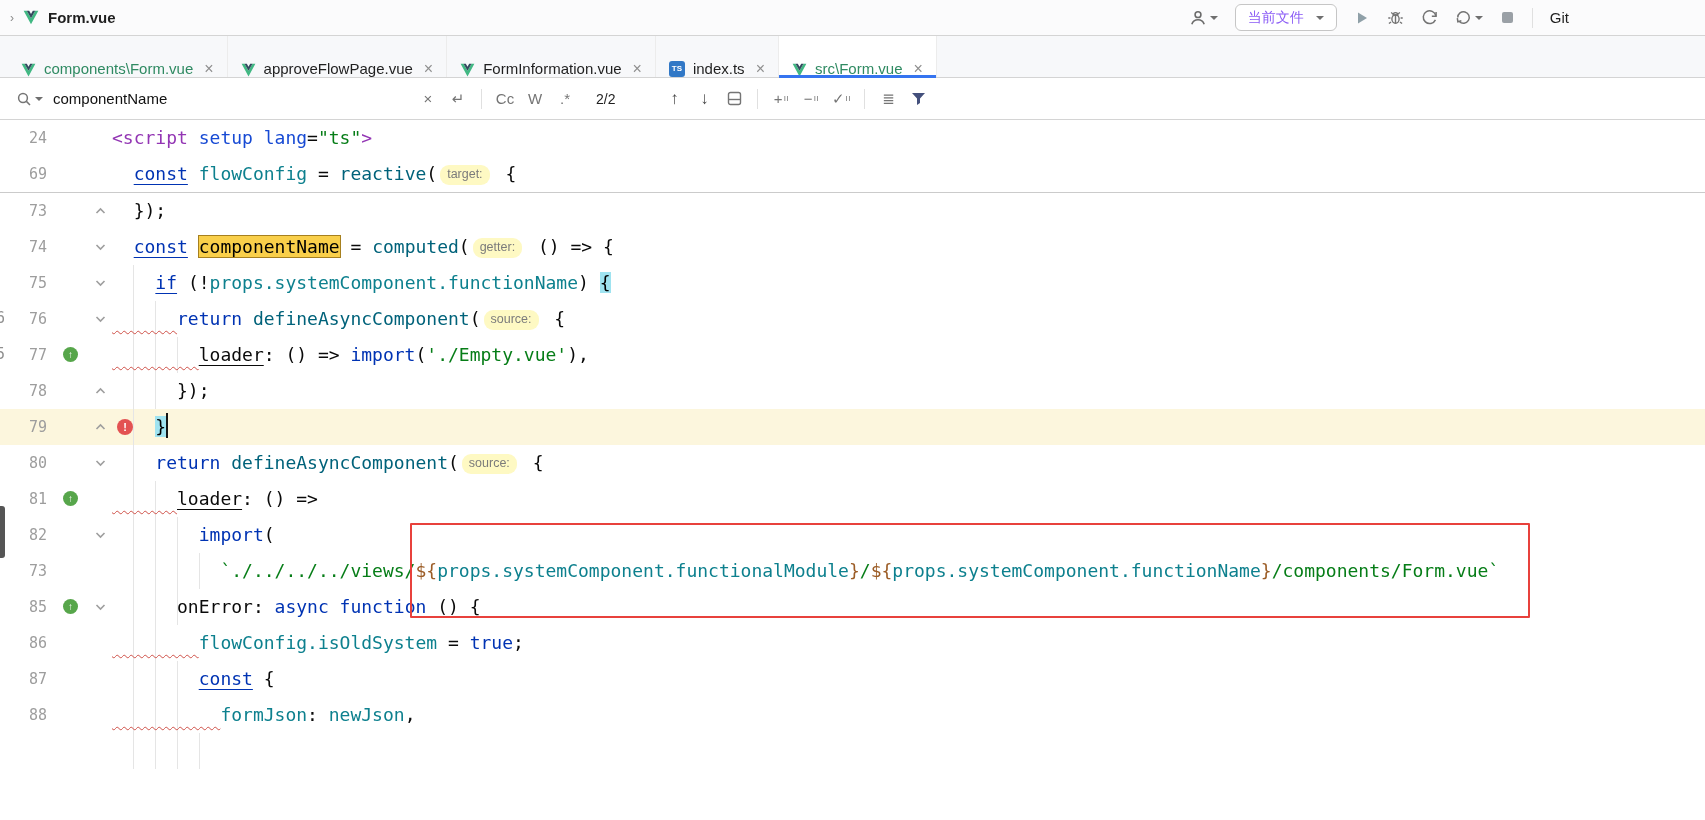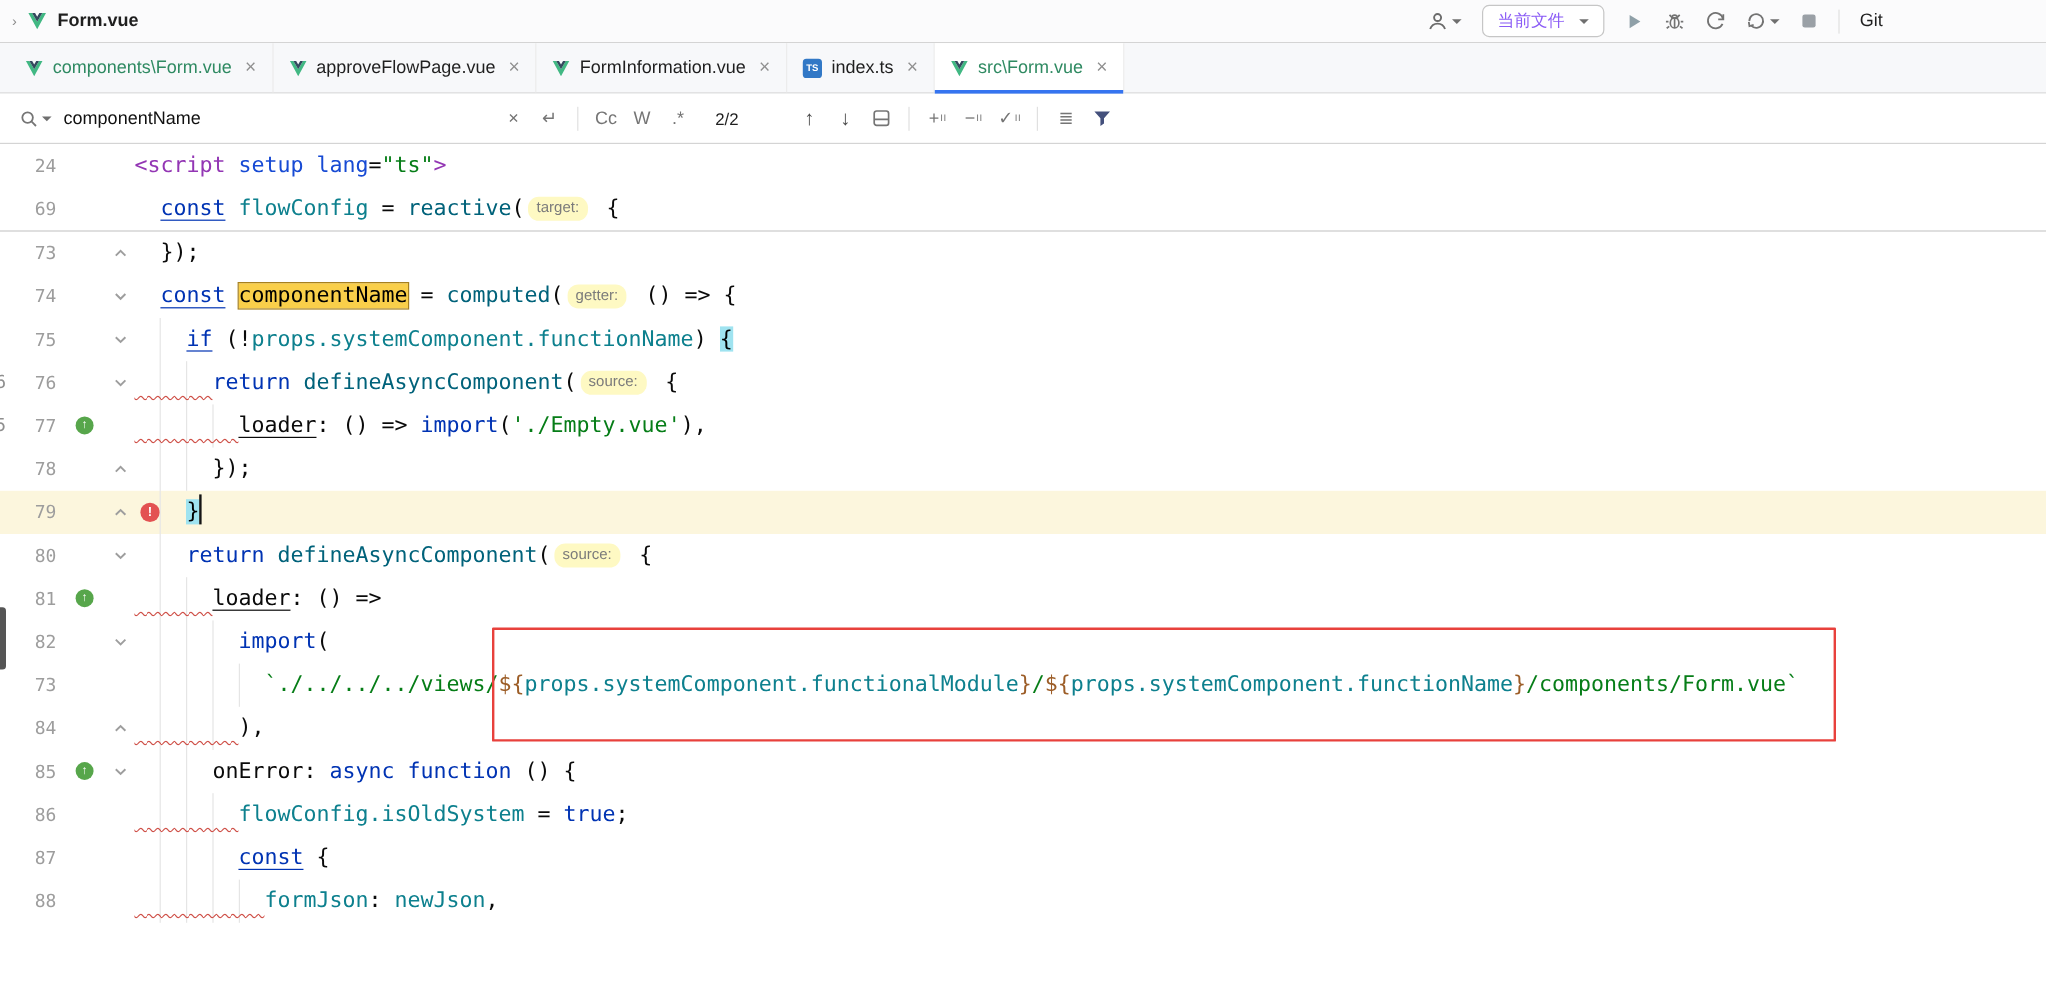--- a/index.html
+++ b/index.html
@@ -17,21 +17,21 @@
     border:1px solid #c6c6c6;border-radius:6px;background:#fff;font-size:14px;color:#8b5cf6;
     font-family:inherit;cursor:default}
   .caret-dn{display:inline-block;width:0;height:0;border-left:4px solid transparent;
     border-right:4px solid transparent;border-top:4.5px solid #6f6f6f;margin-left:3px}
   .tb-git{font-size:15px;color:#1f1f1f}
   .vsep{display:inline-block;width:1px;height:20px;background:#e0e0e0}
 
   
   .tabbar{height:42px;display:flex;align-items:stretch;background:#f7f8fa;
     border-bottom:1px solid #d4d4d4;padding-left:8px}
-  .tab{display:flex;align-items:center;gap:8px;padding:0 13px;font-size:15px;
+  .tab{display:flex;align-items:flex-end;gap:8px;padding:0 13px;font-size:15px;
     position:relative;border-right:1px solid #ececec;white-space:nowrap}
   .tab.active{background:#fff}
   .tab.active::after{content:"";position:absolute;left:0;right:0;bottom:-1px;height:3px;background:#3574f0}
   .tab-close{color:#8f8f8f;font-size:16px;margin-left:3px;line-height:1}
   .tab-icon{display:inline-flex;line-height:0}
   .ts-badge{width:16px;height:16px;background:#3178c6;color:#fff;font-size:8px;font-weight:bold;
     display:inline-flex;align-items:center;justify-content:center;border-radius:3px}
 
   
   .searchbar{height:42px;display:flex;align-items:center;background:#fff;
@@ -355,29 +355,20 @@
         <div class="code-text"><span class="tk-p">        </span><span class="tk-kw">import</span><span class="tk-p">(</span></div>
       </div>
       <div class="code-row">
         <div class="gutter">
           <span class="lnum">73</span>
         </div>
         <div class="code-text"><span class="tk-p">          </span><span class="tk-str">`./../../../views/</span><span class="tk-tplb">${</span><span class="tk-var">props.systemComponent.functionalModule</span><span class="tk-tplb">}</span><span class="tk-str">/</span><span class="tk-tplb">${</span><span class="tk-var">props.systemComponent.functionName</span><span class="tk-tplb">}</span><span class="tk-str">/components/Form.vue`</span></div>
       </div>
       <div class="code-row">
         <div class="gutter">
-          <span class="lnum">84</span>
-          <span class="fold"><svg width="11" height="8" viewBox="0 0 11 8">
-              <polyline points="1.5,6 5.5,2 9.5,6" fill="none" stroke="#9e9e9e" stroke-width="1.6"></polyline>
-            </svg></span>
-        </div>
-        <div class="code-text"><span class="tk-wavy">        </span><span class="tk-p">),</span></div>
-      </div>
-      <div class="code-row">
-        <div class="gutter">
           <span class="lnum">85</span>
           <span class="gbadge">↑</span>
           <span class="fold"><svg width="11" height="8" viewBox="0 0 11 8">
               <polyline points="1.5,2 5.5,6 9.5,2" fill="none" stroke="#9e9e9e" stroke-width="1.6"></polyline>
             </svg></span>
         </div>
         <div class="code-text"><span class="tk-p">      </span><span class="tk-p">onError</span><span class="tk-p">: </span><span class="tk-kw">async</span><span class="tk-p"> </span><span class="tk-kw">function</span><span class="tk-p"> () {</span></div>
       </div>
       <div class="code-row">
         <div class="gutter">

